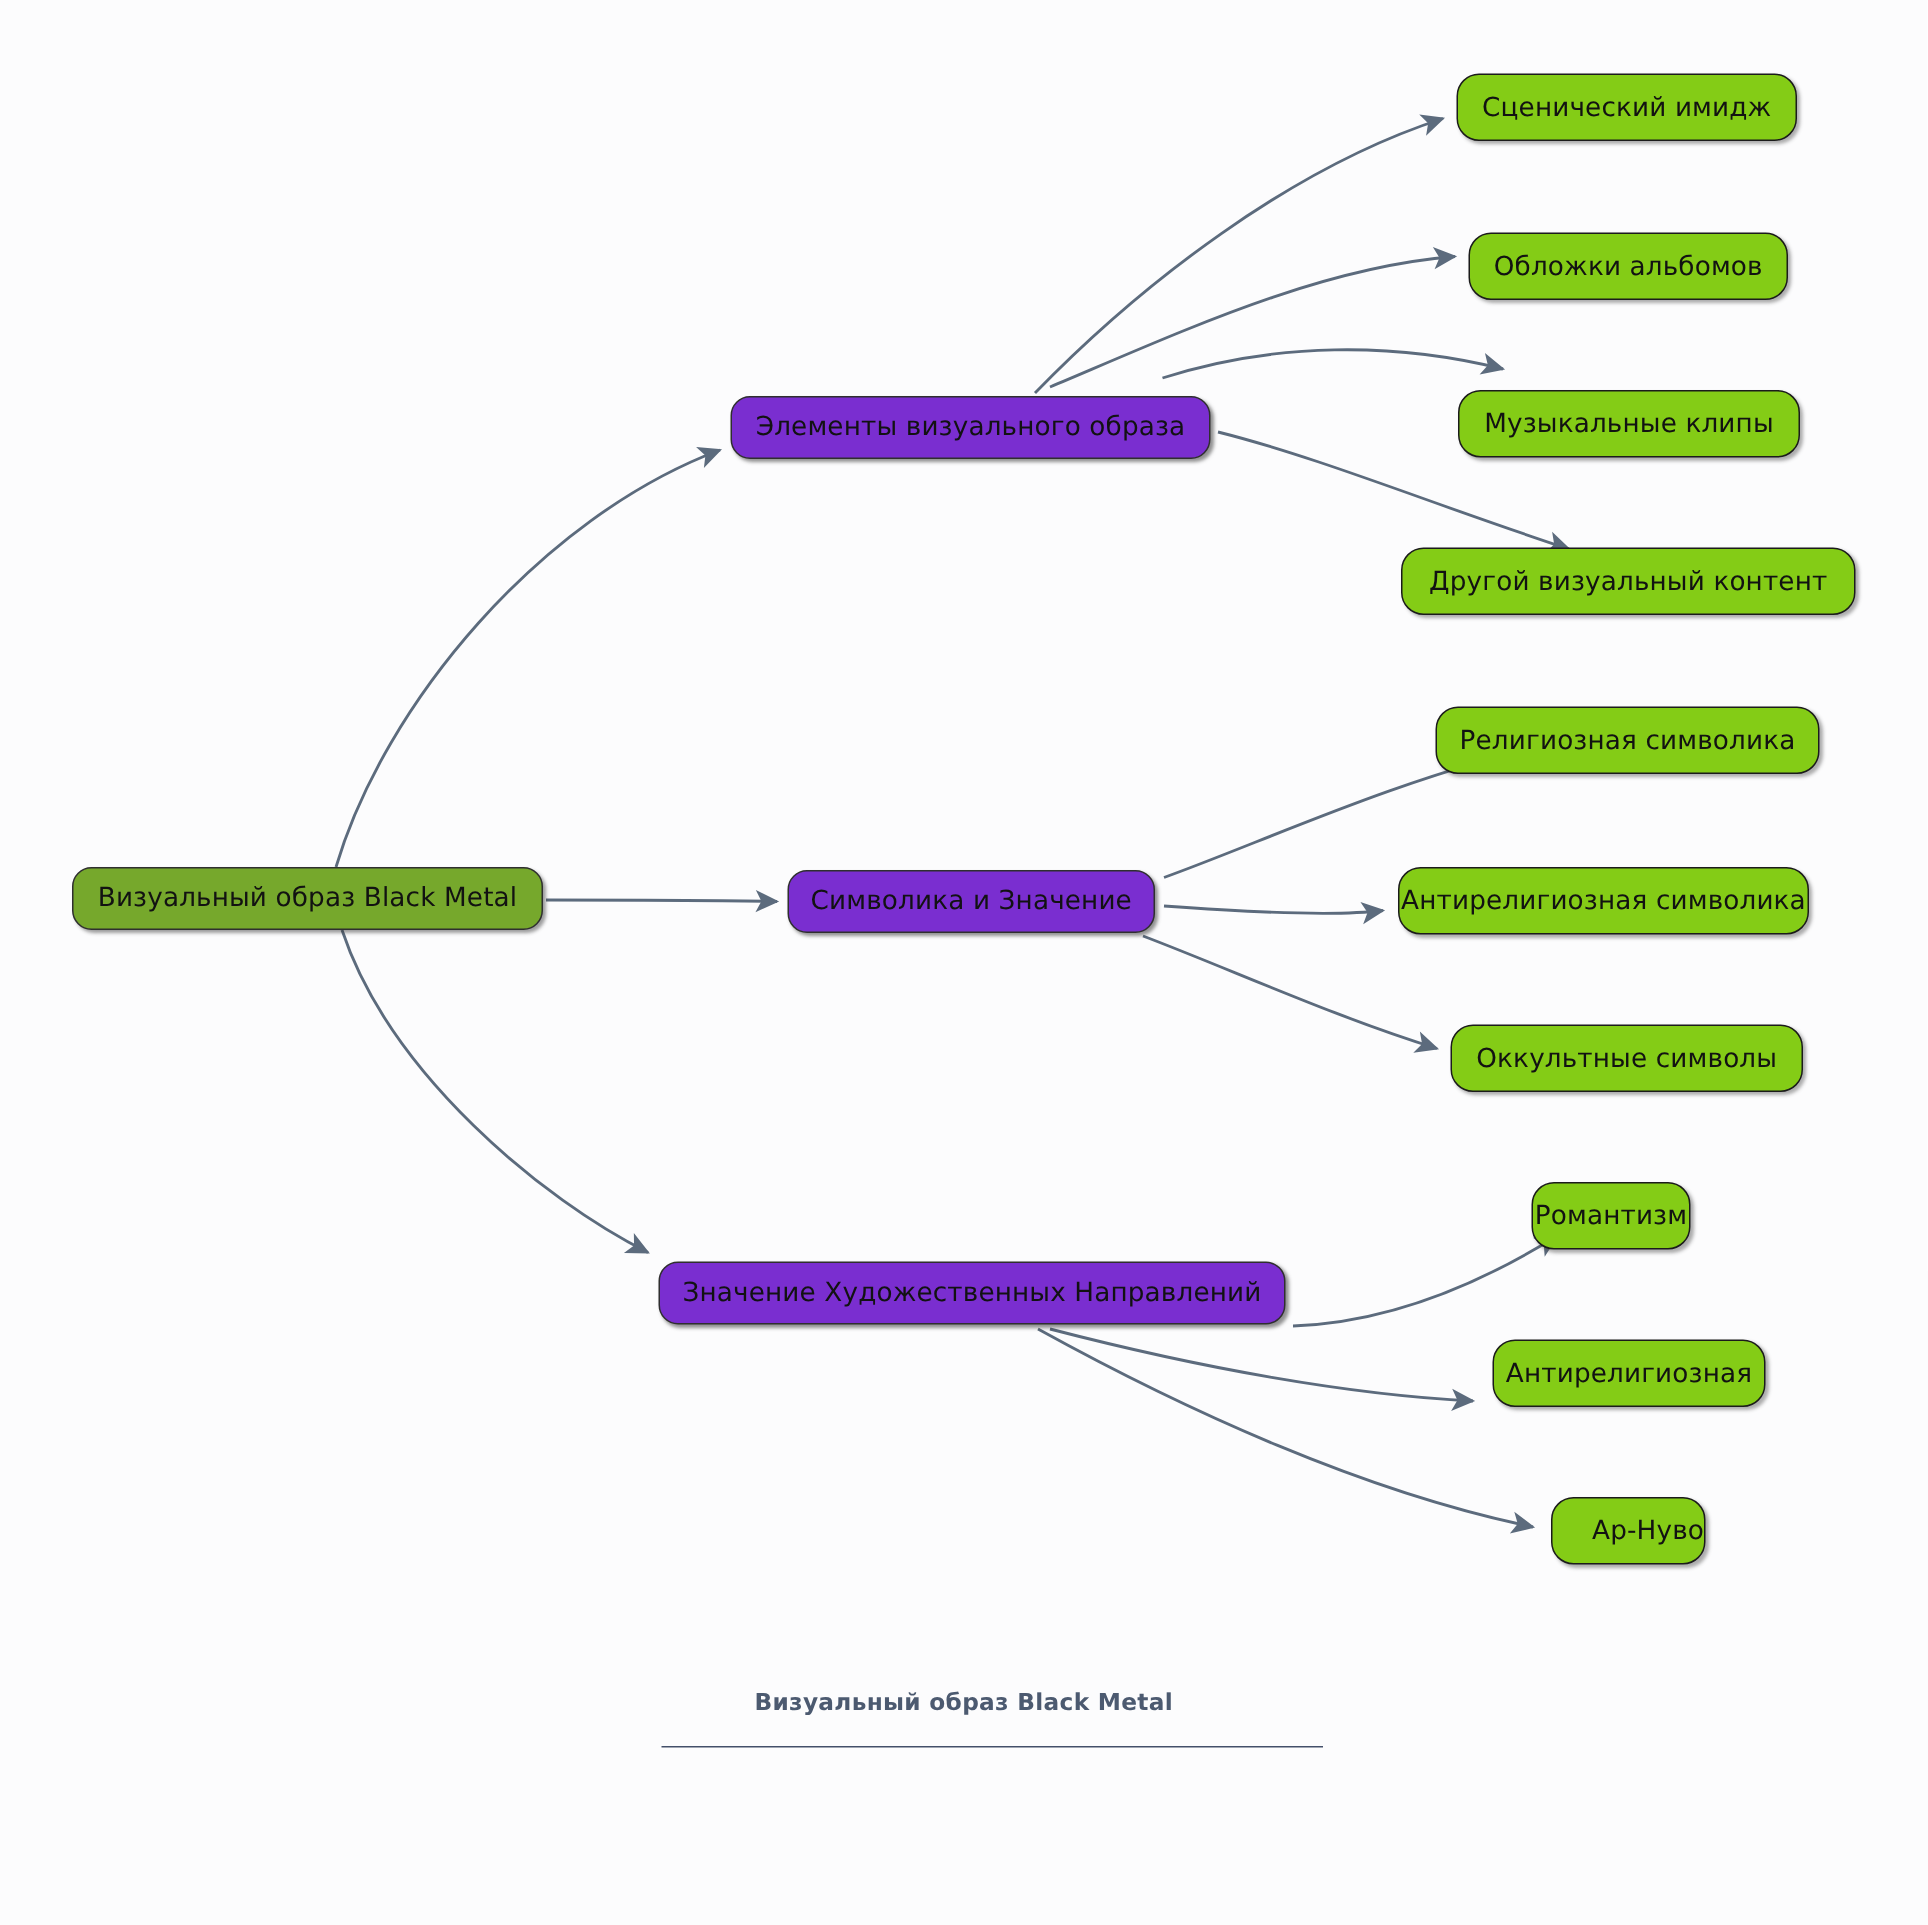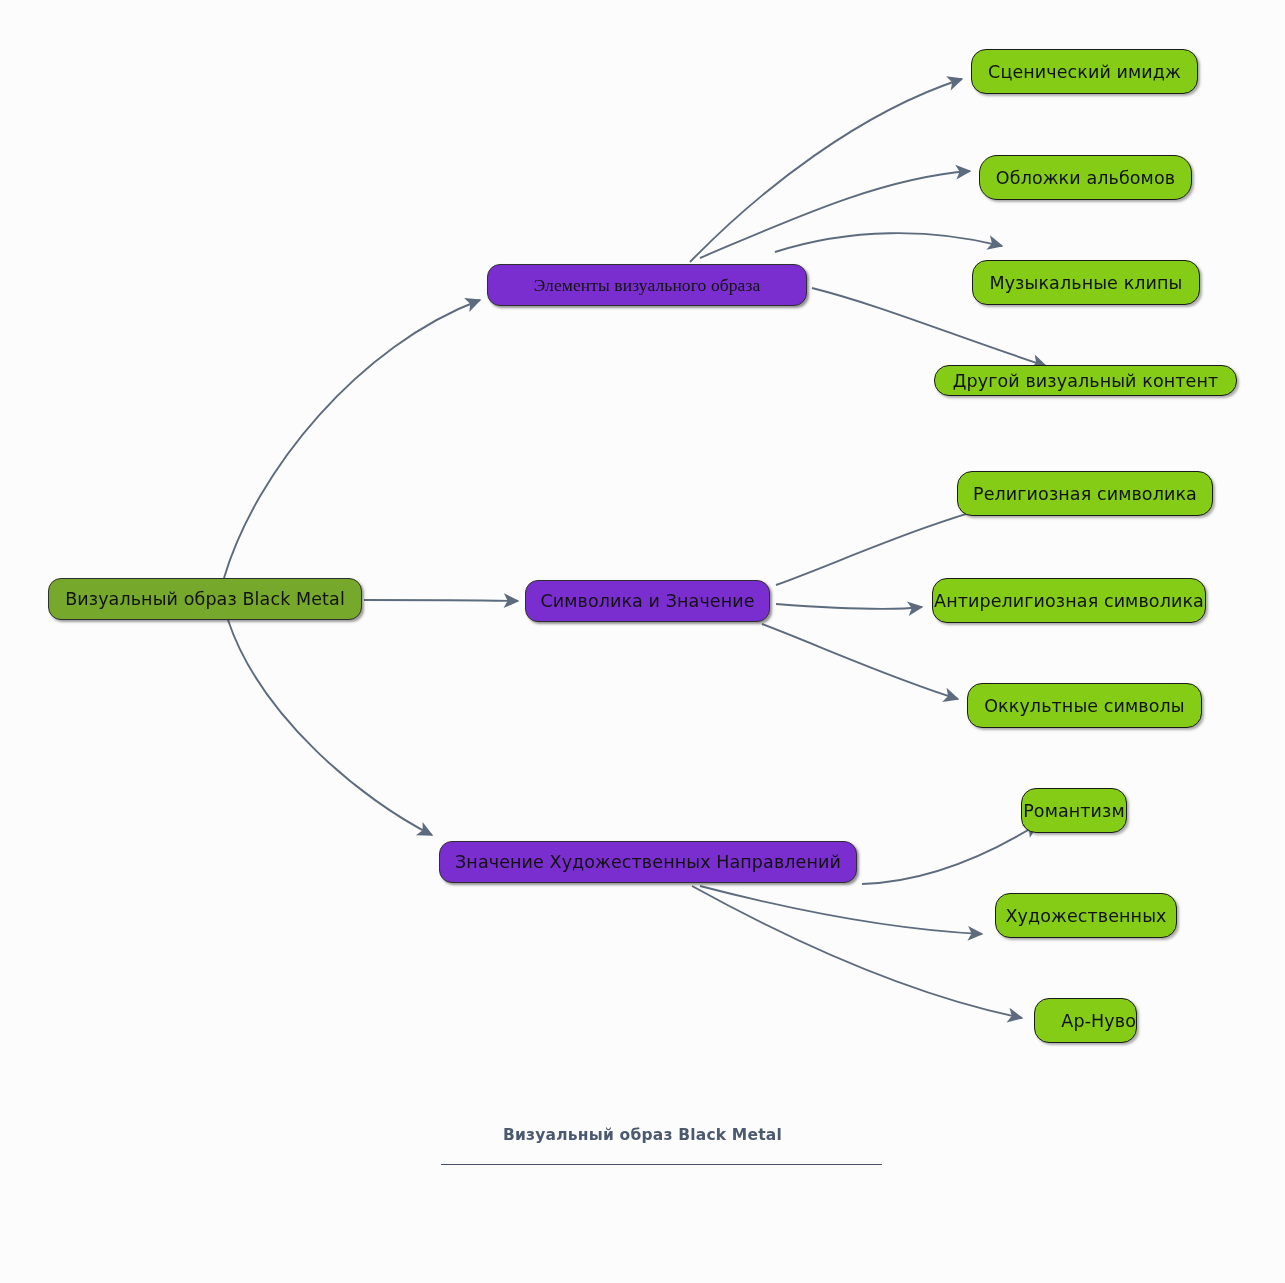--- a/index.html
+++ b/index.html
@@ -114,33 +114,33 @@
       <path d="M862,884 C920,882 980,860 1038,824"></path>
       <path d="M700,886 C800,912 900,930 982,934"></path>
       <path d="M692,886 C790,940 910,995 1022,1018"></path>
     </g>
   </svg>
 
   <div class="node node-root" style="left:48px; top:578px; width:314px; height:42px;">
     <span>Визуальный образ Black Metal</span>
   </div>
 
-  <div class="node node-branch" style="left:487px; top:264px; width:320px; height:42px;font-family:Liberation Serif, serif;">
+  <div class="node node-branch" style="left:487px; top:264px; width:320px; height:42px;">
     <span>Элементы визуального образа</span>
   </div>
   <div class="node node-leaf" style="left:971px; top:49px; width:227px; height:45px;">
     <span>Сценический имидж</span>
   </div>
-  <div class="node node-leaf" style="left:979px; top:155px; width:213px; height:45px;border-radius:18px;">
+  <div class="node node-leaf" style="left:979px; top:155px; width:213px; height:45px;">
     <span>Обложки альбомов</span>
   </div>
   <div class="node node-leaf" style="left:972px; top:260px; width:228px; height:45px;">
     <span>Музыкальные клипы</span>
   </div>
-  <div class="node node-leaf" style="left:934px; top:365px; width:303px; height:31px;justify-content:center;">
+  <div class="node node-leaf" style="left:934px; top:365px; width:303px; height:45px;justify-content:center;">
     <span>Другой визуальный контент</span>
   </div>
 
   <div class="node node-leaf" style="left:957px; top:471px; width:256px; height:45px;">
     <span>Религиозная символика</span>
   </div>
   <div class="node node-branch" style="left:525px; top:580px; width:245px; height:42px;">
     <span>Символика и Значение</span>
   </div>
   <div class="node node-leaf" style="left:932px; top:578px; width:274px; height:45px;">
@@ -150,21 +150,21 @@
     <span>Оккультные символы</span>
   </div>
 
   <div class="node node-branch" style="left:439px; top:841px; width:418px; height:42px;">
     <span>Значение Художественных Направлений</span>
   </div>
   <div class="node node-leaf" style="left:1021px; top:788px; width:106px; height:45px;">
     <span>Романтизм</span>
   </div>
   <div class="node node-leaf" style="left:995px; top:893px; width:182px; height:45px;">
-    <span>Художественных</span>
+    <span>Антирелигиозная</span>
   </div>
   <div class="node node-leaf" style="left:1034px; top:998px; width:103px; height:45px;justify-content:flex-end;">
     <span>Ар-Нуво</span>
   </div>
 
   <div class="footer" id="footer-title">Визуальный образ Black Metal</div>
   <div id="footer-divider"></div>
 
 </div>
 

